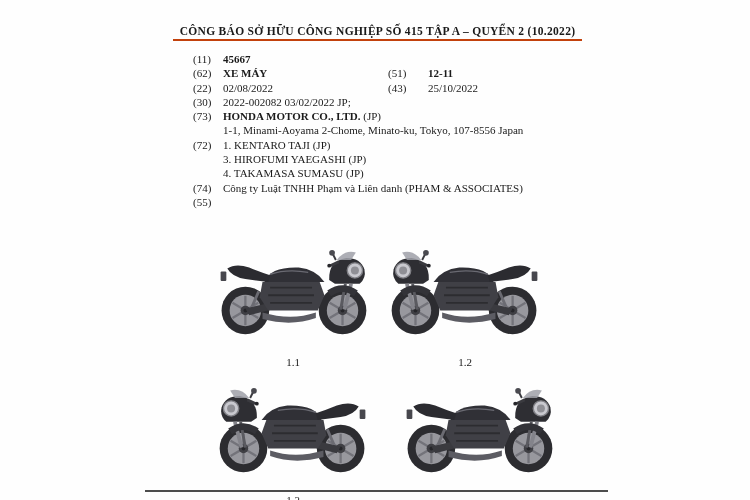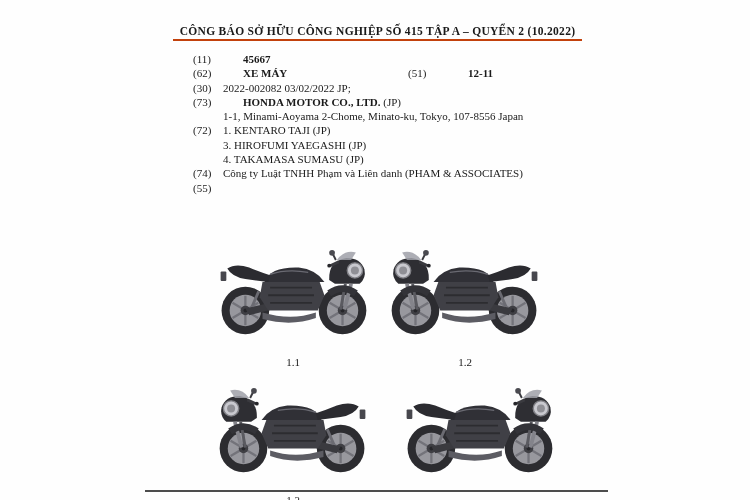--- a/index.html
+++ b/index.html
@@ -20,21 +20,21 @@
     padding:0 7px 2px 7px;
     white-space:nowrap;
   }
 
   .fields { margin-top:11px; }
   .frow { display:flex; font-size:11px; line-height:14.3px; padding-left:48px; }
   .code  { width:30px; flex:none; }
   .v1    { width:165px; flex:none; }
   .code2 { width:40px; flex:none; }
   .v2    { flex:1; }
-  .b { font-weight:bold;margin-left:20px; }
+  .b { font-weight:bold; }
 
   .figs { position:absolute; left:145px; top:240px; width:465px; }
   .figrow { display:flex; margin-left:62px; }
   .figrow + .figrow { margin-top:10px;gap:14px; }
   .fig { width:172px; flex:none; }
   .fig .img { width:172px; height:100px; display:block; }
   .figlabel { text-align:center; font-size:11px; margin-top:16px; }
 
   .bottom-rule {
     position:absolute; left:145px; top:490px;
@@ -123,20 +123,26 @@
       </div>
 
 
       <div class="frow">
         <span class="code">(62)</span>
         <span class="v1 b">XE MÁY</span>
         <span class="code2">(51)</span>
         <span class="v2 b">12-11</span>
       </div>
 
+      <div class="frow">
+        <span class="code">(22)</span>
+        <span class="v1">02/08/2022</span>
+        <span class="code2">(43)</span>
+        <span class="v2">25/10/2022</span>
+      </div>
 
       <div class="frow">
         <span class="code">(30)</span>
         <span class="v2">2022-002082 03/02/2022 JP;</span>
       </div>
 
       <div class="frow">
         <span class="code">(73)</span>
         <span class="v2"><span class="b">HONDA MOTOR CO., LTD.</span><span> (JP)</span></span>
       </div>

